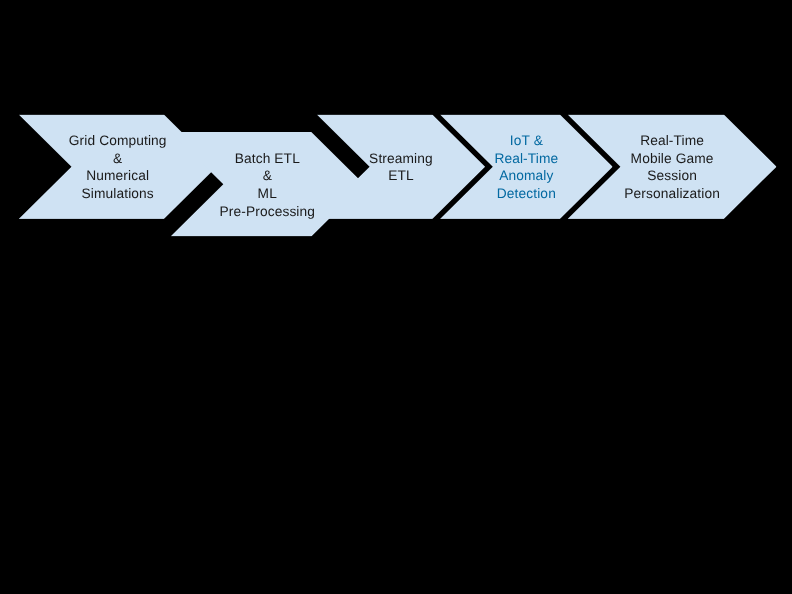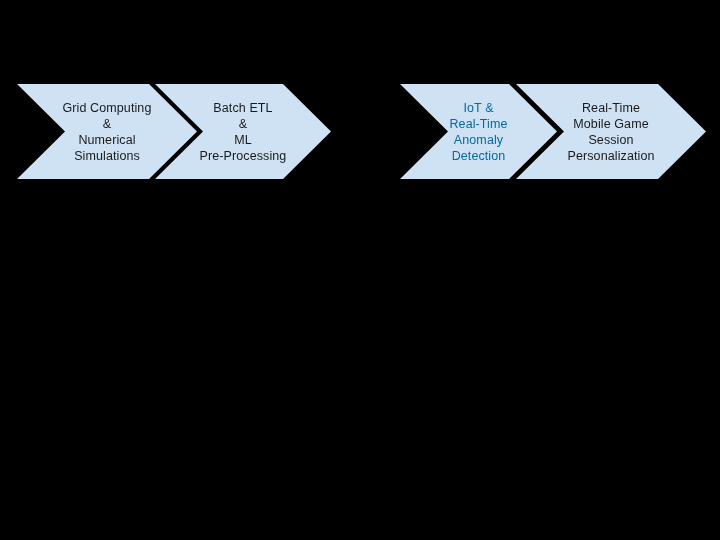--- a/index.html
+++ b/index.html
@@ -14,21 +14,21 @@
     background: #000;
     font-family: "Liberation Sans", sans-serif;
   }
   .slide {
     position: absolute;
     inset: 0;
   }
   .chevron-band {
     position: absolute;
     left: 0;
-    top: 84px;
+    top: 104px;
     width: 676px;
     height: 95px;
   }
   .chevron {
     position: absolute;
     top: 0;
     height: 95px;
     display: flex;
     align-items: center;
     justify-content: center;
@@ -61,27 +61,31 @@
 <div class="slide">
   <div class="chevron-band">
 
     <div class="chevron c1" style="background: rgb(207, 226, 243); color: rgb(26, 26, 26);">
       <span class="chevron-label">Grid Computing
 &amp;
 Numerical
 Simulations</span>
     </div>
 
-    <div class="chevron c2" style="background: rgb(207, 226, 243); color: rgb(26, 26, 26);">
+    <div class="chevron c2" style="background: rgb(207, 226, 243); color: rgb(26, 26, 26); margin-top: 16px;">
       <span class="chevron-label">Batch ETL
 &amp;
 ML
 Pre-Processing</span>
     </div>
 
+    <div class="chevron c3" style="background: rgb(207, 226, 243); color: rgb(26, 26, 26);">
+      <span class="chevron-label">Streaming
+ETL</span>
+    </div>
 
     <div class="chevron c4" style="background: rgb(207, 226, 243); color: #0369a1;">
       <span class="chevron-label">IoT &amp;
 Real-Time
 Anomaly
 Detection</span>
     </div>
 
     <div class="chevron c5" style="background: rgb(207, 226, 243); color: rgb(26, 26, 26);">
       <span class="chevron-label">Real-Time

